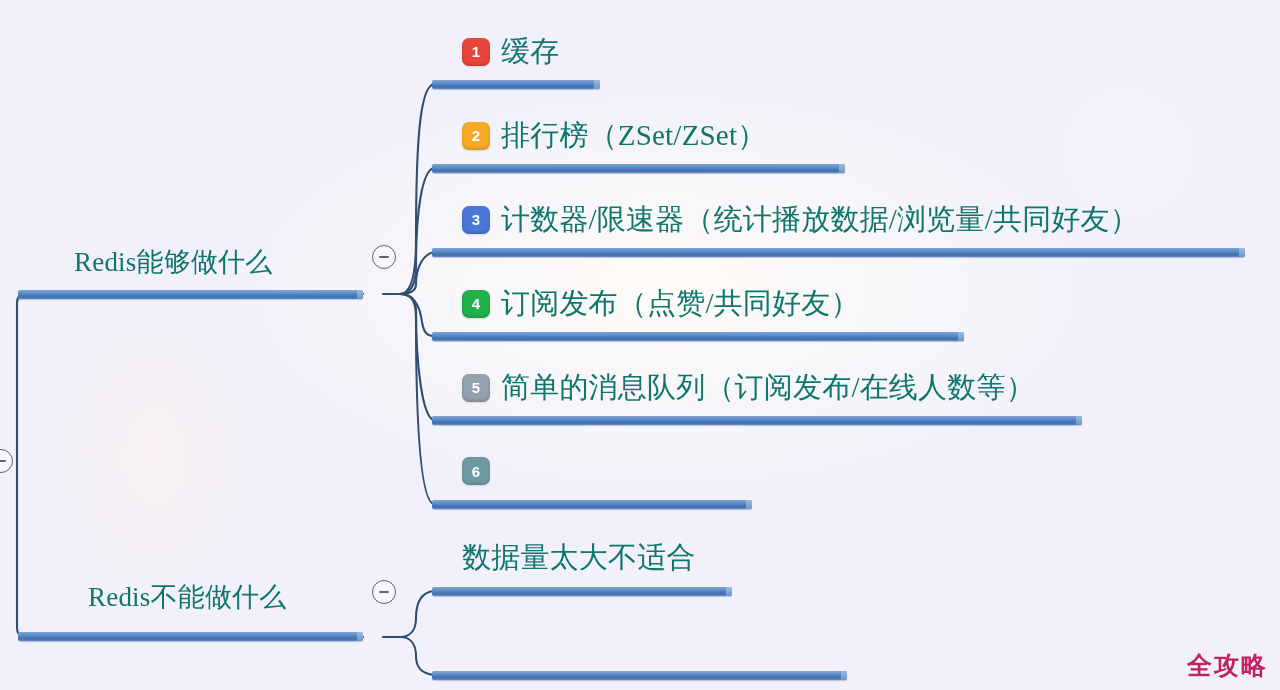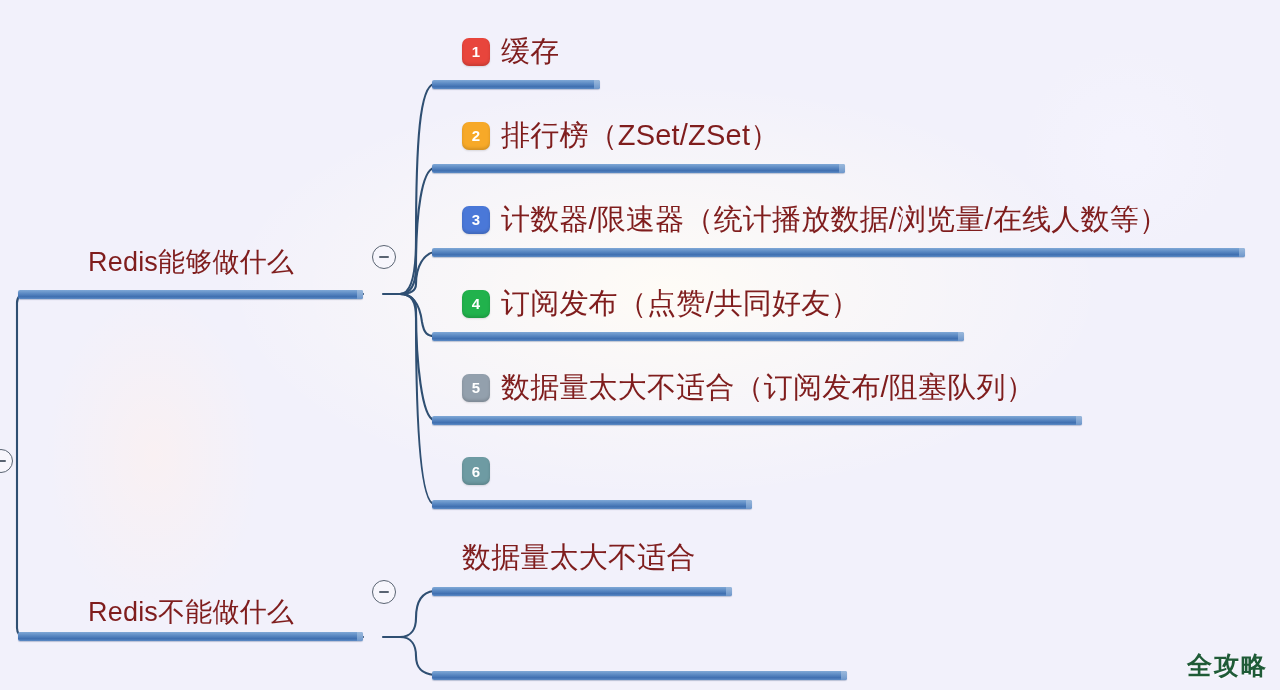--- a/index.html
+++ b/index.html
@@ -26,22 +26,22 @@
   .node{position:absolute;display:flex;align-items:center;white-space:nowrap;}
   .node .badge{
     width:28px;height:28px;border-radius:7px;
     display:flex;align-items:center;justify-content:center;
     color:#fff;font-size:15px;font-weight:700;
     margin-right:11px;flex:0 0 auto;
     box-shadow:inset 0 -2px 3px rgba(0,0,0,.14), 0 1px 2px rgba(0,0,0,.12);
     font-family:"Liberation Sans",sans-serif;
   }
   .node .txt{
-    font-size:29px;color:#7f1d1d;letter-spacing:.2px;line-height:1;
-    font-family:Liberation Sans, sans-serif;
+    font-size:29px;color:#0f766e;letter-spacing:.2px;line-height:1;
+    font-family:Liberation Serif, serif;
   }
   .node.parent .txt{font-size:27px;}
 
   
   .bar{position:absolute;height:9px;border-radius:2px;
     background:linear-gradient(180deg,#7fa8d6 0%,#5d8bc4 38%,#3f6fb0 75%,#5e8cc6 100%);
     box-shadow:0 1px 1px rgba(40,70,120,.28);
   }
   .bar::after{content:"";position:absolute;right:0;top:0;bottom:0;width:6px;
     background:linear-gradient(180deg,#9bb9dc,#6e97cb);border-radius:0 2px 2px 0;}
@@ -49,21 +49,21 @@
   
   .toggle{position:absolute;width:22px;height:22px;border-radius:50%;
     border:1.6px solid #5a6472;background:rgba(247,246,252,.9);
     display:flex;align-items:center;justify-content:center;}
   .toggle i{display:block;width:10px;height:1.8px;background:#5a6472;border-radius:1px;}
 
   
   .toggle.root{left:-11px;}
 
   .watermark{position:absolute;right:12px;bottom:8px;
-    font-size:25px;font-weight:700;color:#14532d;letter-spacing:2px;
+    font-size:25px;font-weight:700;color:#be185d;letter-spacing:2px;
     text-shadow:0 1px 0 rgba(255,255,255,.8);
     font-family:"Liberation Sans","DejaVu Sans",sans-serif;
     opacity:.95;margin-top:40px;}
 </style>
 </head>
 <body>
 
 <div id="stage">
   <div class="wash wash-a"></div>
 
@@ -83,21 +83,21 @@
       <path d="M 383 294 L 400 294"></path>
     </g>
 
     <g fill="none" stroke="#2f4f72" stroke-width="2.1" stroke-linecap="round">
       <path d="M 400 637 C 412 637 416 628 416 618 C 416 598 424 592 434 591"></path>
       <path d="M 400 637 C 412 637 416 646 416 656 C 416 670 424 674 434 675"></path>
       <path d="M 383 637 L 400 637"></path>
     </g>
   </svg>
 
-  <div class="node parent" style="left:88px;top:249px;align-items:center;">
+  <div class="node parent" style="left:74px;top:249px;align-items:center;">
     <span class="txt">Redis能够做什么</span>
   </div>
   <div class="bar" style="left:18px;top:290px;width:345px;"></div>
   <div class="toggle" style="left:372px;top:245px;">
     <i></i>
   </div>
 
   <div class="node" style="left:462px;top:37px;">
     <span class="badge" style="background:#e8453c;">1</span>
     <span class="txt">缓存</span>
@@ -105,42 +105,42 @@
   <div class="bar" style="left:432px;top:80px;width:168px;"></div>
 
   <div class="node" style="left:462px;top:121px;">
     <span class="badge" style="background:#f7a928;">2</span>
     <span class="txt">排行榜（ZSet/ZSet）</span>
   </div>
   <div class="bar" style="left:432px;top:164px;width:413px;"></div>
 
   <div class="node" style="left:462px;top:205px;">
     <span class="badge" style="background:#4a78d8;">3</span>
-    <span class="txt">计数器/限速器（统计播放数据/浏览量/在线人数等）</span>
+    <span class="txt">计数器/限速器（统计播放数据/浏览量/共同好友）</span>
   </div>
   <div class="bar" style="left:432px;top:248px;width:813px;"></div>
 
   <div class="node" style="left:462px;top:289px;">
     <span class="badge" style="background:#21b24c;">4</span>
     <span class="txt">订阅发布（点赞/共同好友）</span>
   </div>
   <div class="bar" style="left:432px;top:332px;width:532px;"></div>
 
   <div class="node" style="left:462px;top:373px;">
     <span class="badge" style="background:#93a0ad;">5</span>
-    <span class="txt">数据量太大不适合（订阅发布/阻塞队列）</span>
+    <span class="txt">简单的消息队列（订阅发布/在线人数等）</span>
   </div>
   <div class="bar" style="left:432px;top:416px;width:650px;"></div>
 
   <div class="node" style="left:462px;top:457px;">
     <span class="badge" style="background:#6e9ba3;">6</span>
   </div>
   <div class="bar" style="left:432px;top:500px;width:320px;"></div>
 
-  <div class="node parent" style="left:88px;top:599px;text-align:center;">
+  <div class="node parent" style="left:88px;top:584px;text-align:center;">
     <span class="txt">Redis不能做什么</span>
   </div>
   <div class="bar" style="left:18px;top:632px;width:345px;"></div>
   <div class="toggle" style="left:372px;top:580px;">
     <i></i>
   </div>
 
   <div class="node" style="left:462px;top:543px;">
     <span class="txt">数据量太大不适合</span>
   </div>

